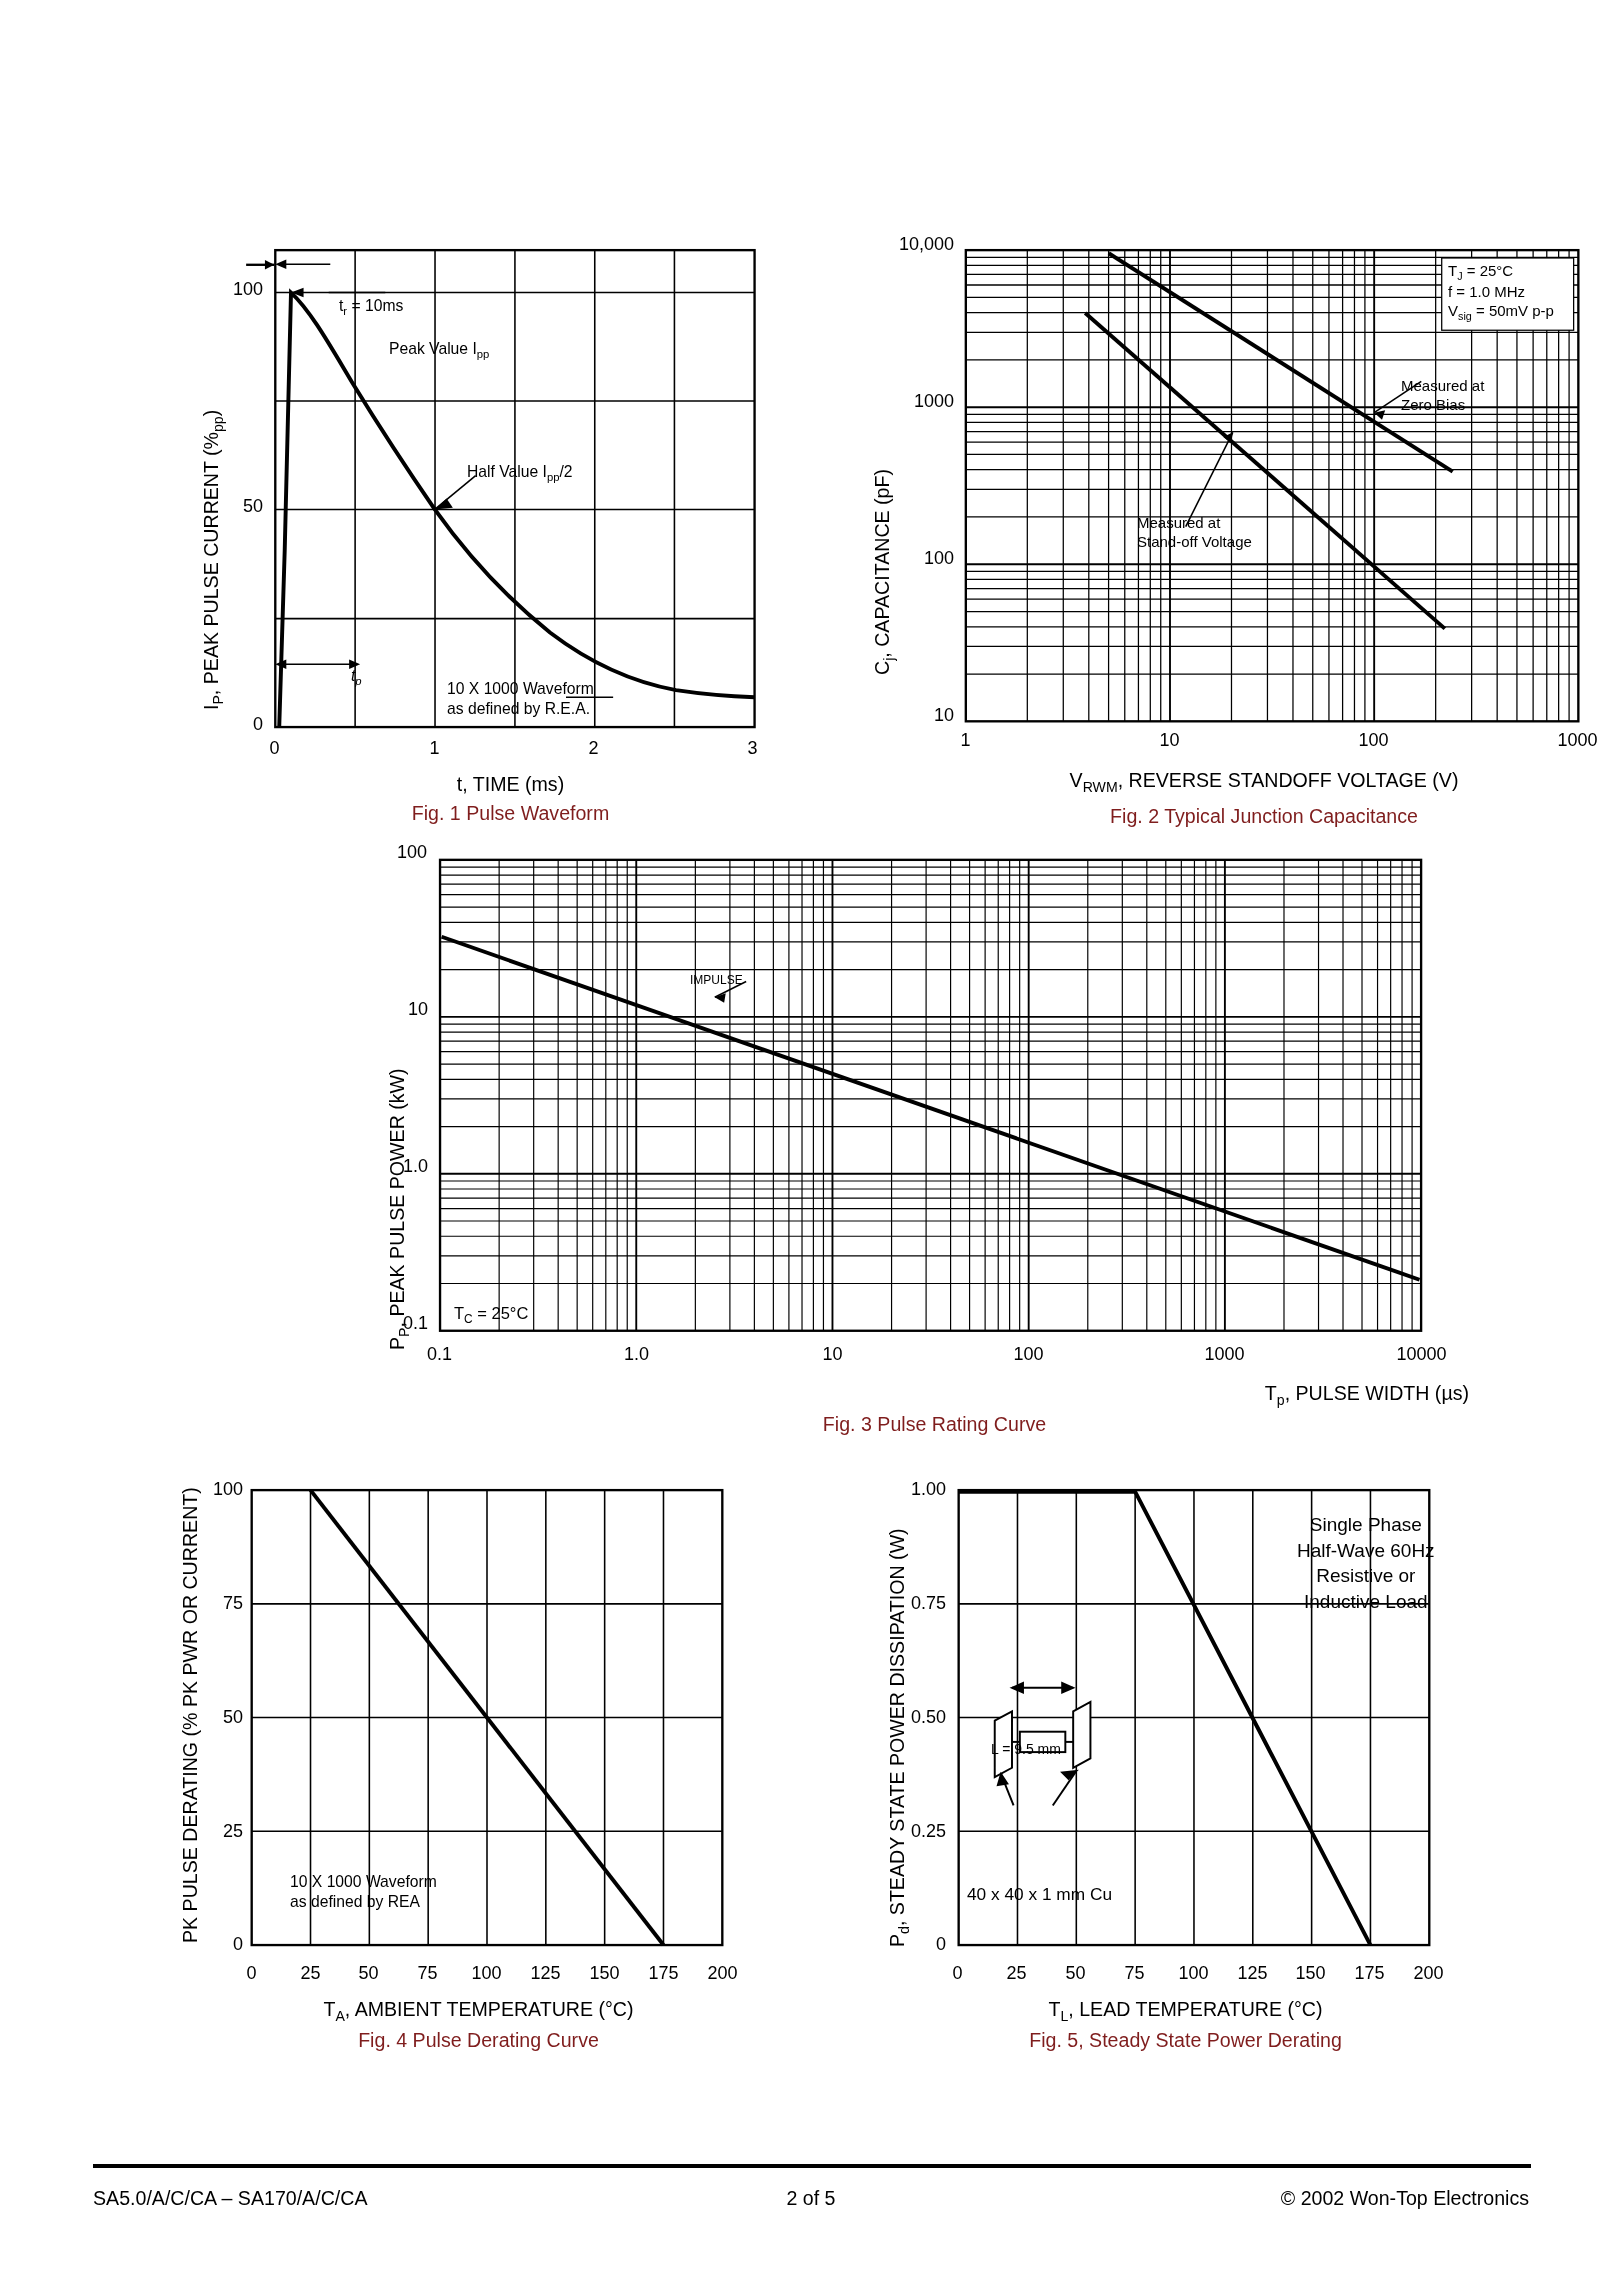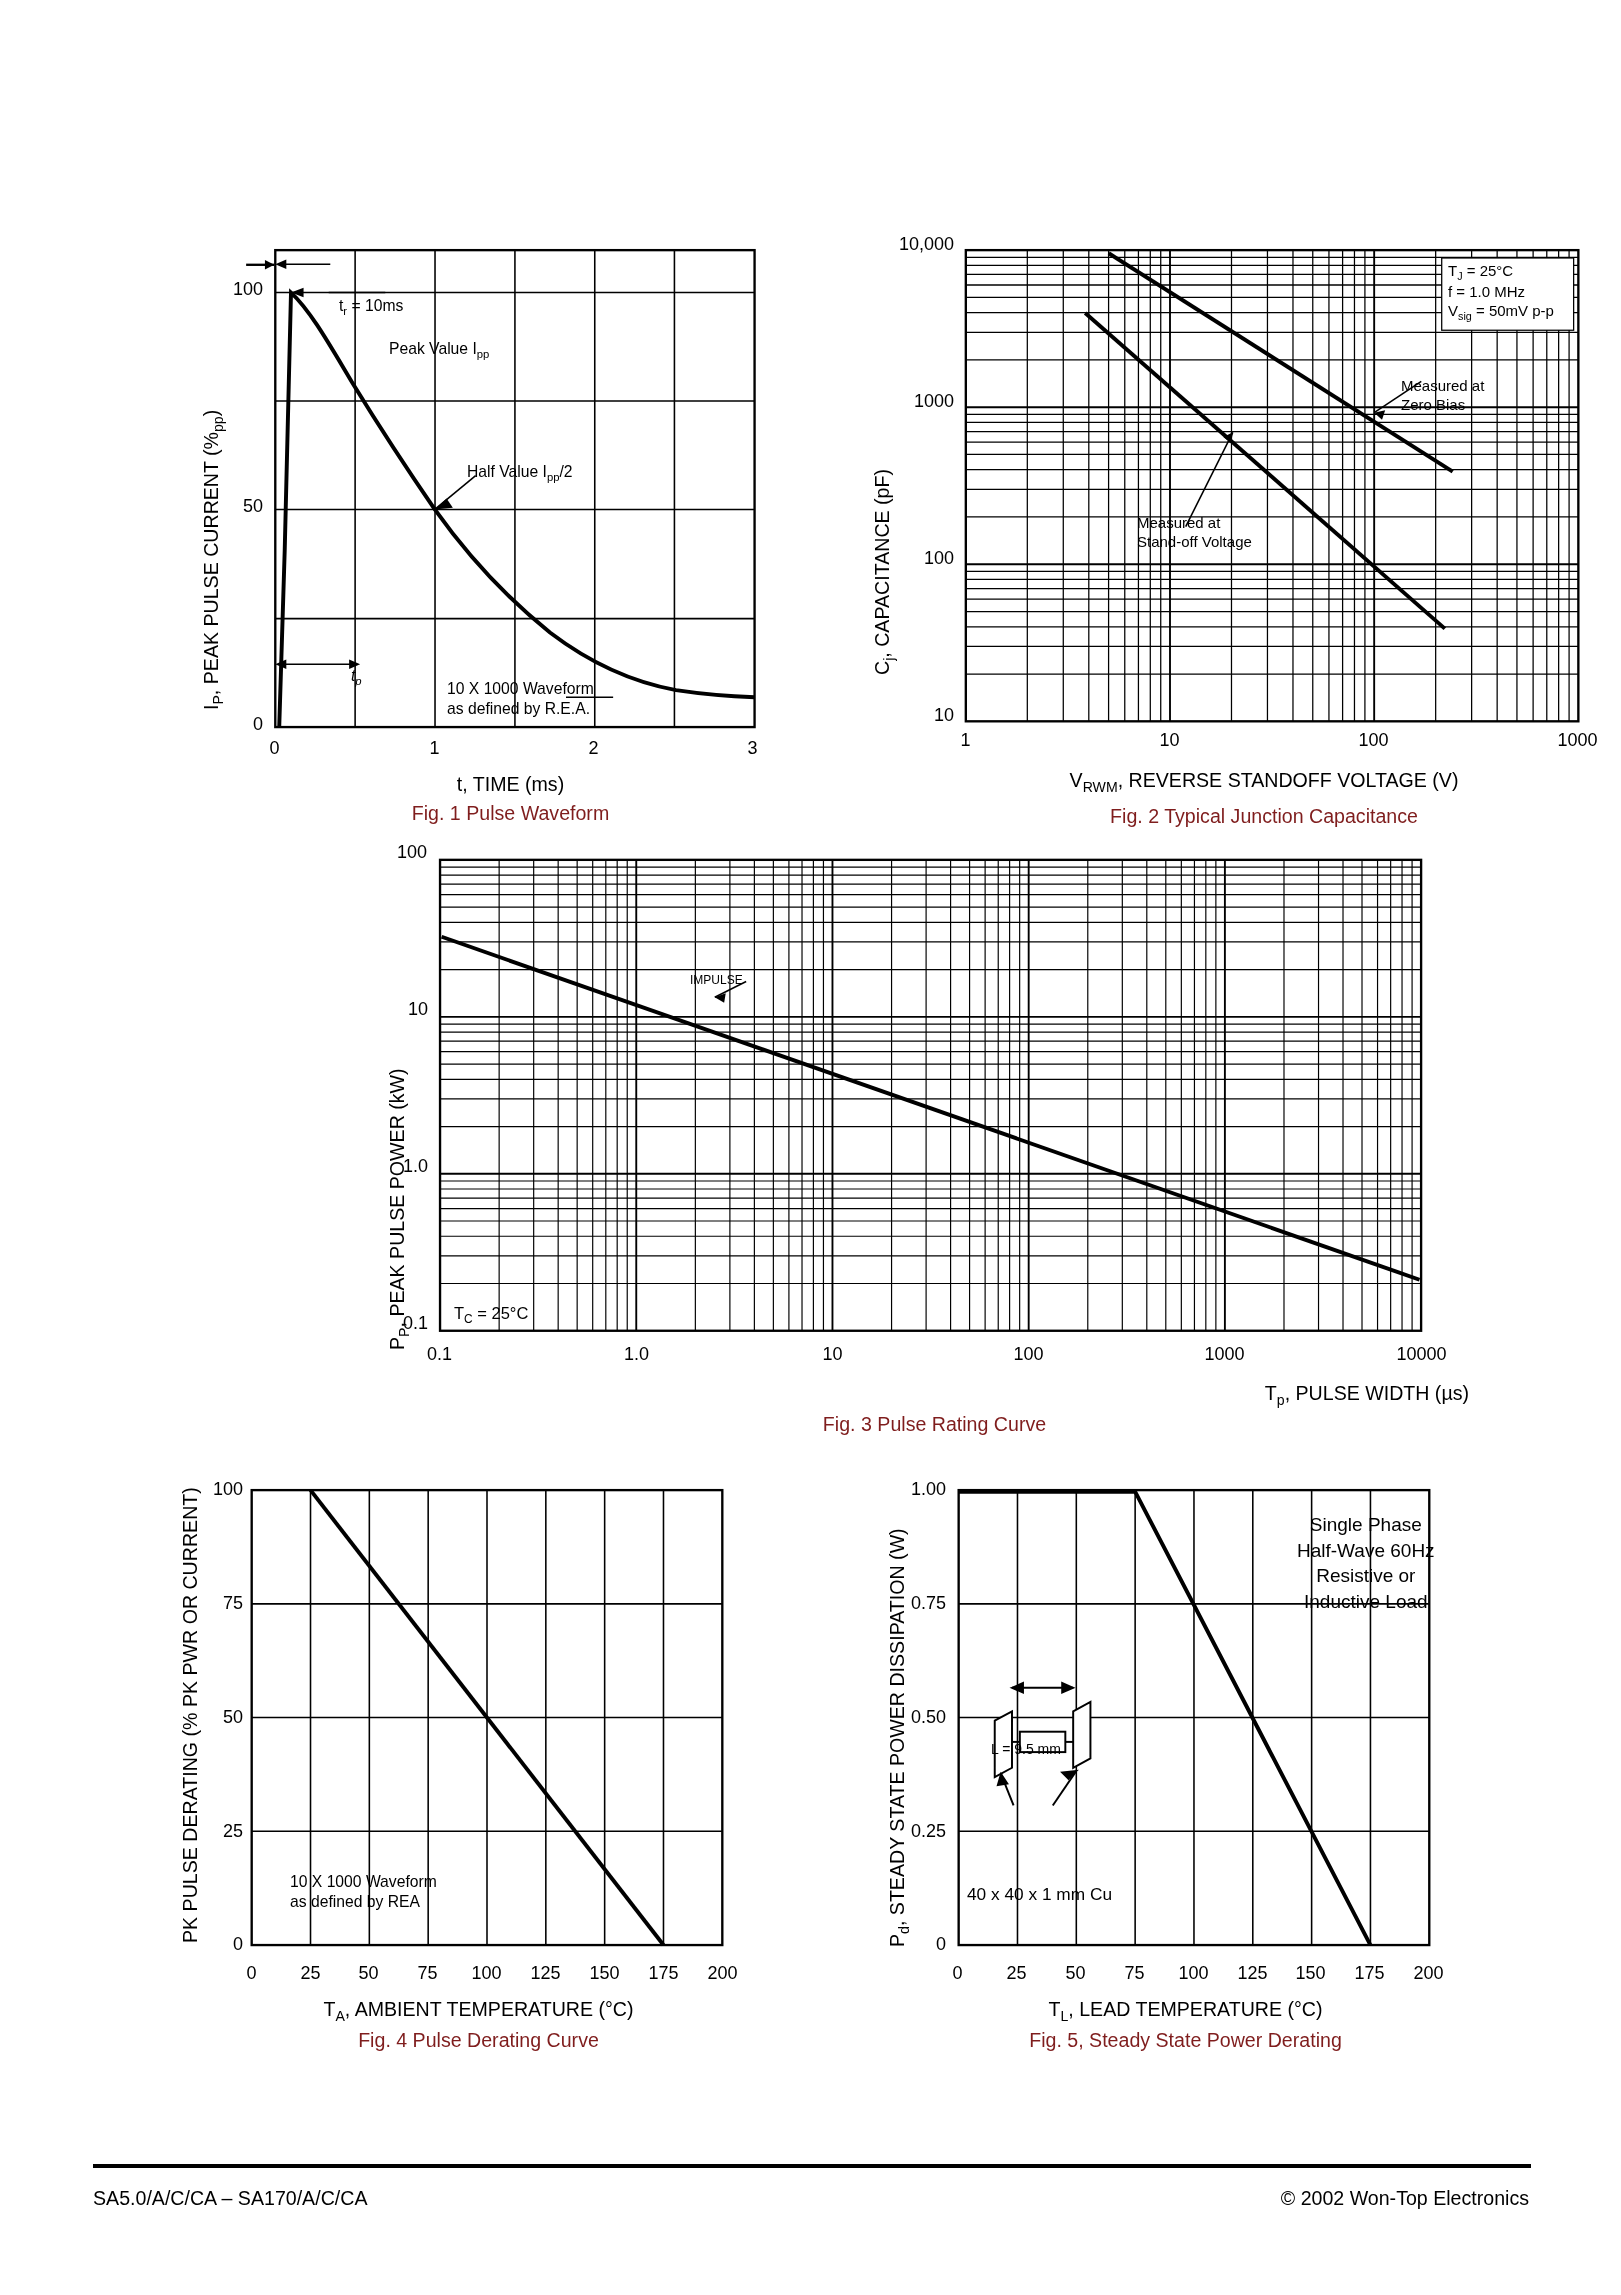--- a/index.html
+++ b/index.html
@@ -411,16 +411,17 @@
     </div>
     <div class="note" style="left:991px;top:1741px;font-size:14px;">L = 9.5 mm</div>
     <div class="note" style="left:967px;top:1884px;font-size:17.3px;">40 x 40 x 1 mm Cu</div>
 
     <div class="axlabel" style="left:903px;top:1998px;width:565px;text-align:center;font-size:19.6px;">T<sub>L</sub>, LEAD TEMPERATURE (°C)</div>
     <div class="cap" style="left:887px;top:2029px;width:597px;font-size:19.6px;">Fig. 5, Steady State Power Derating</div>
   </div>
 
   <div class="footrule"></div>
   <div class="footleft">SA5.0/A/C/CA – SA170/A/C/CA</div>
+  <div class="footcenter">2  of  5</div>
   <div class="footright">© 2002 Won-Top Electronics</div>
 
 </div>
 
 
 </body></html>

